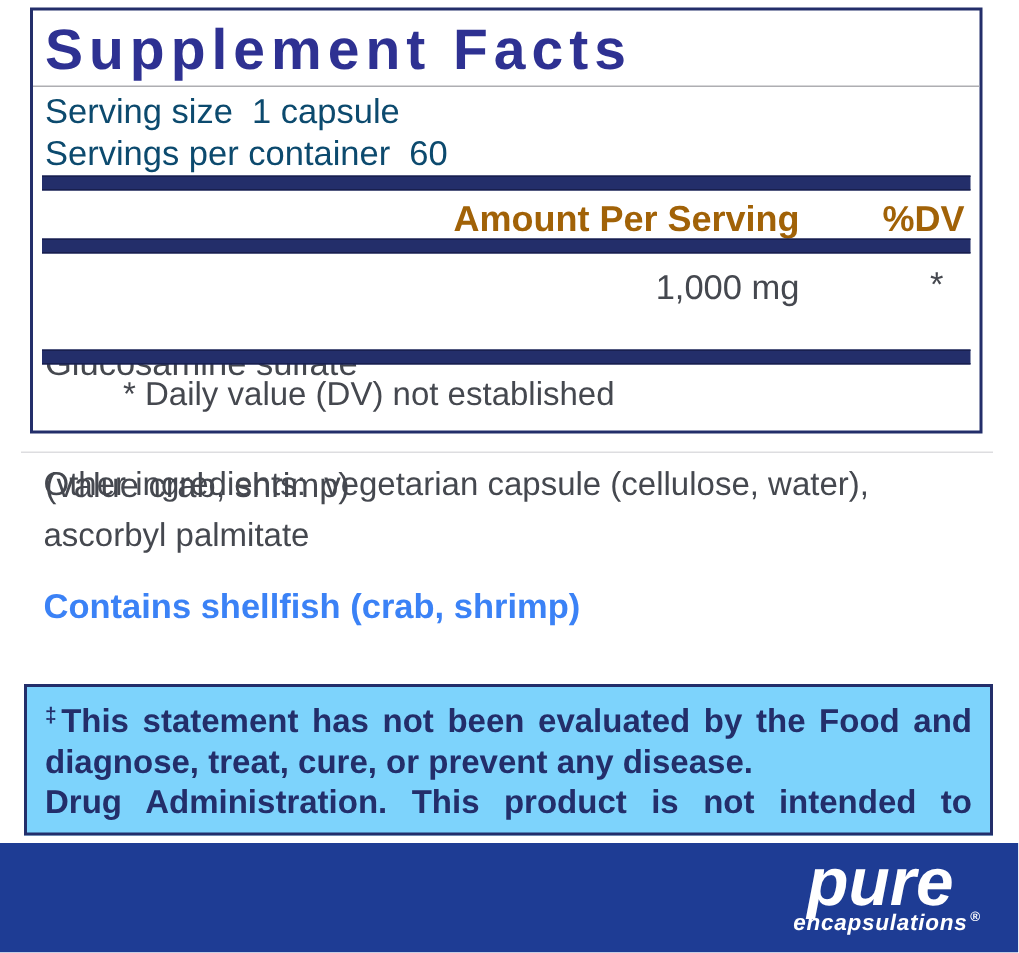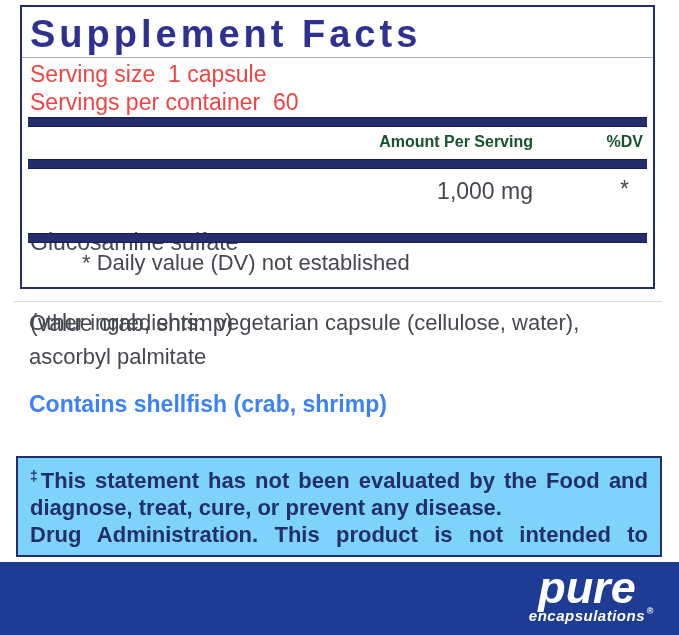--- a/index.html
+++ b/index.html
@@ -34,21 +34,21 @@
   .title-rule {
     position: absolute;
     left: 0; top: 50px;
     width: 100%; height: 1px;
     background: #aeaeb2;
   }
   .serving-line {
     position: absolute;
     left: 8px;
     font-size: 23px;
-    color: #ef4444;
+    color: #0c4a6e;
     white-space: pre;
     line-height: 26px;
   }
   .serving-line.l1 { top: 54px; }
   .serving-line.l2 { top: 82px; }
 
   .bar {
     position: absolute;
     left: 6px; right: 6px;
     height: 10px;
@@ -57,23 +57,23 @@
     border-bottom: 1px solid #181f4e;
     box-sizing: border-box;
   }
   .bar.b1 { top: 110px; }
   .bar.b2 { top: 152px; }
   .bar.b3 { top: 226px; }
 
   .hdr {
     position: absolute;
     top: 126px;
-    font-size: 16px;
-    font-weight: bold;
-    color: #14532d;
+    font-size: 24px;
+    font-weight: bold;
+    color: #a16207;
     white-space: pre;
   }
   .hdr.amount { right: 120px; }
   .hdr.dv { right: 10px; }
 
   .row-name {
     position: absolute;
     left: 8px; top: 168px;
     font-size: 23px;
     line-height: 27px;

